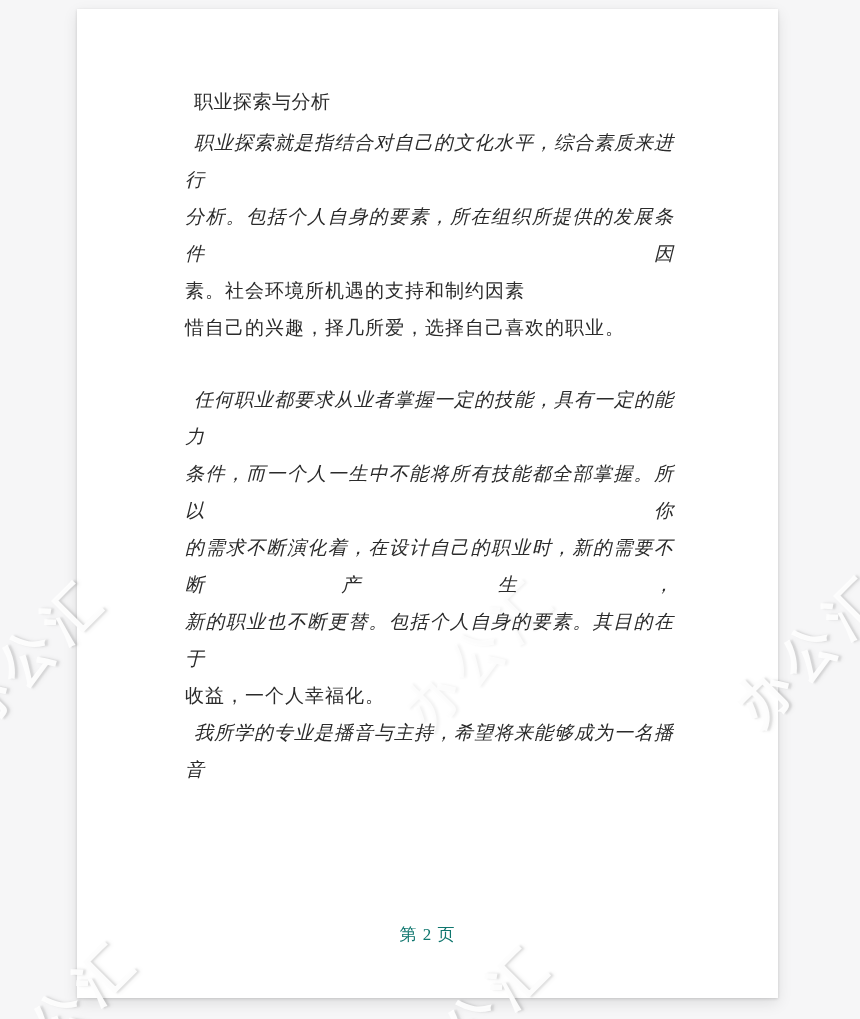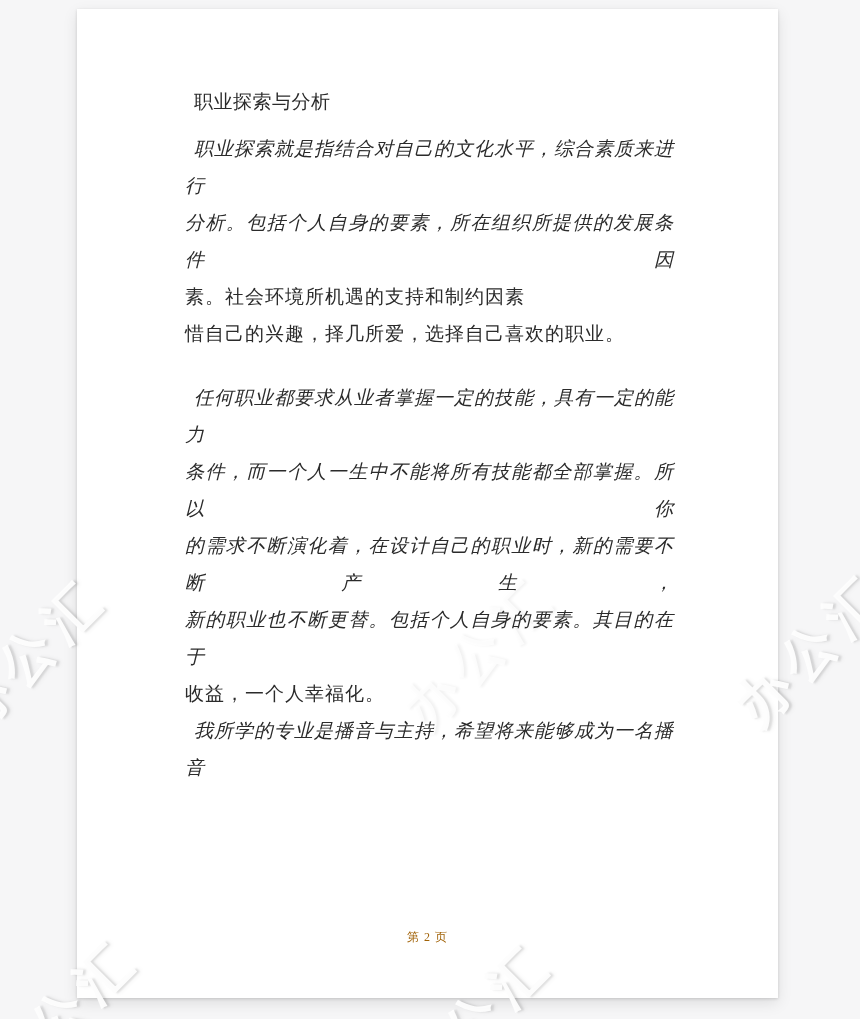--- a/index.html
+++ b/index.html
@@ -38,30 +38,30 @@
     color: #2b2b2b;
     letter-spacing: 1px;
     white-space: normal;
   }
   .line.full {
     text-align: justify;
     text-align-last: justify;
     font-style: italic;
   }
   .line.indent { text-indent: 9px; }
-  .line.gap-below { margin-bottom: 27px; }
-  .line.title { margin-bottom: 10px; letter-spacing: 0.5px; }
+  .line.gap-below { margin-bottom: 35px; }
+  .line.title { margin-bottom: 4px; letter-spacing: 0.5px; }
   .footer {
     position: absolute;
     left: 0;
     right: 0;
     bottom: 52px;
     text-align: center;
-    font-size: 12px;
-    color: #a16207;
+    font-size: 17px;
+    color: #0f766e;
     letter-spacing: 1px;
     z-index: 3;
   }
   .wm {
     position: absolute;
     font-family: "Liberation Sans", "DejaVu Sans", sans-serif;
     font-weight: bold;
     font-size: 54px;
     letter-spacing: 9px;
     color: rgba(253,253,253,0.96);

